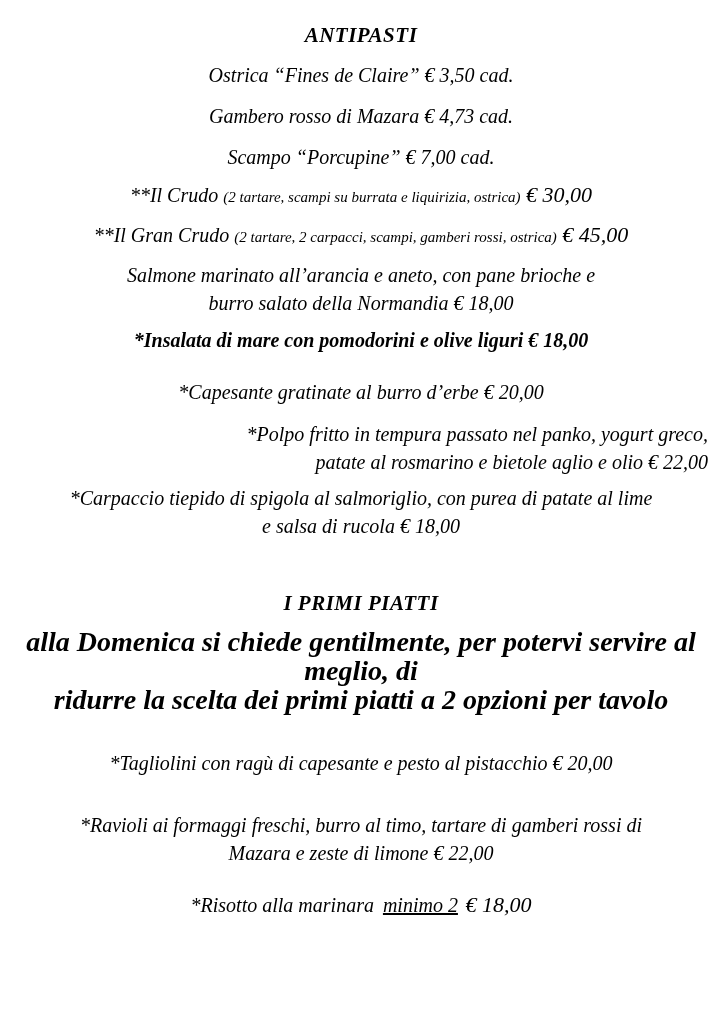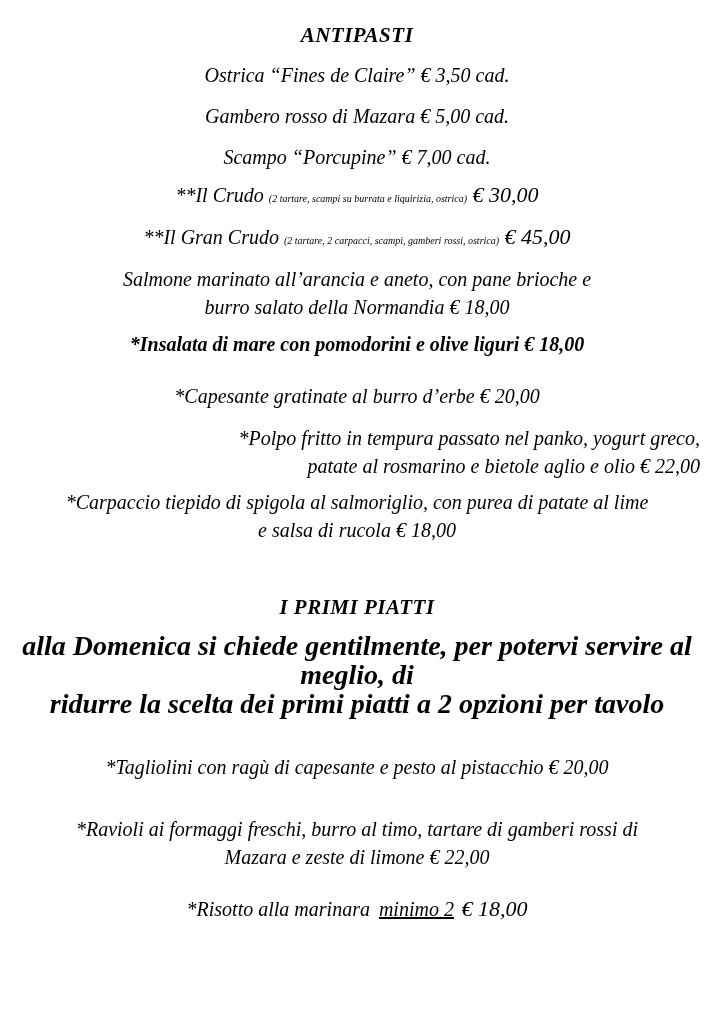--- a/index.html
+++ b/index.html
@@ -12,39 +12,39 @@
     height: 1024px;
     overflow: hidden;
     font-family: "Liberation Serif", serif;
     font-style: italic;
     color: #000000;
   }
   .page {
     box-sizing: border-box;
     width: 724px;
     height: 796px;
-    padding: 21px 24px 10px 14px;
+    padding: 21px 16px 10px 14px;
     text-align: center;
   }
   .section-title {
     font-size: 21px;
     line-height: 28px;
     font-weight: bold;
     font-style: italic;
     margin: 0;
     letter-spacing: 0.5px;
   }
   .item {
     font-size: 20px;
     line-height: 28px;
     margin: 0;
   }
   .line { display: block; }
   .detail {
-    font-size: 10px;
+    font-size: 15px;
     font-style: italic;
   }
   .price {
     font-size: 22px;
   }
   .underlined {
     text-decoration: underline;
     margin-left: 9px;
     margin-right: 2px;
   }
@@ -76,21 +76,21 @@
 </head>
 <body>
 
 <div class="page">
 
   <section>
     <h1 class="section-title t-antipasti">ANTIPASTI</h1>
 
     <p class="item it-ostrica">Ostrica “Fines de Claire” € 3,50 cad.</p>
 
-    <p class="item it-gambero">Gambero rosso di Mazara € 5,00 cad.</p>
+    <p class="item it-gambero">Gambero rosso di Mazara € 4,73 cad.</p>
 
     <p class="item it-scampo">Scampo “Porcupine” € 7,00 cad.</p>
 
     <p class="item it-crudo"><span class="name">**Il Crudo </span><span class="detail">(2 tartare, scampi su burrata e liquirizia, ostrica)</span><span class="price"> € 30,00</span></p>
 
     <p class="item it-gran-crudo"><span class="name">**Il Gran Crudo </span><span class="detail">(2 tartare, 2 carpacci, scampi, gamberi rossi, ostrica)</span><span class="price"> € 45,00</span></p>
 
     <p class="item it-salmone">
       <span class="line">Salmone marinato all’arancia e aneto, con pane brioche e</span>
       <span class="line">burro salato della Normandia € 18,00</span>

